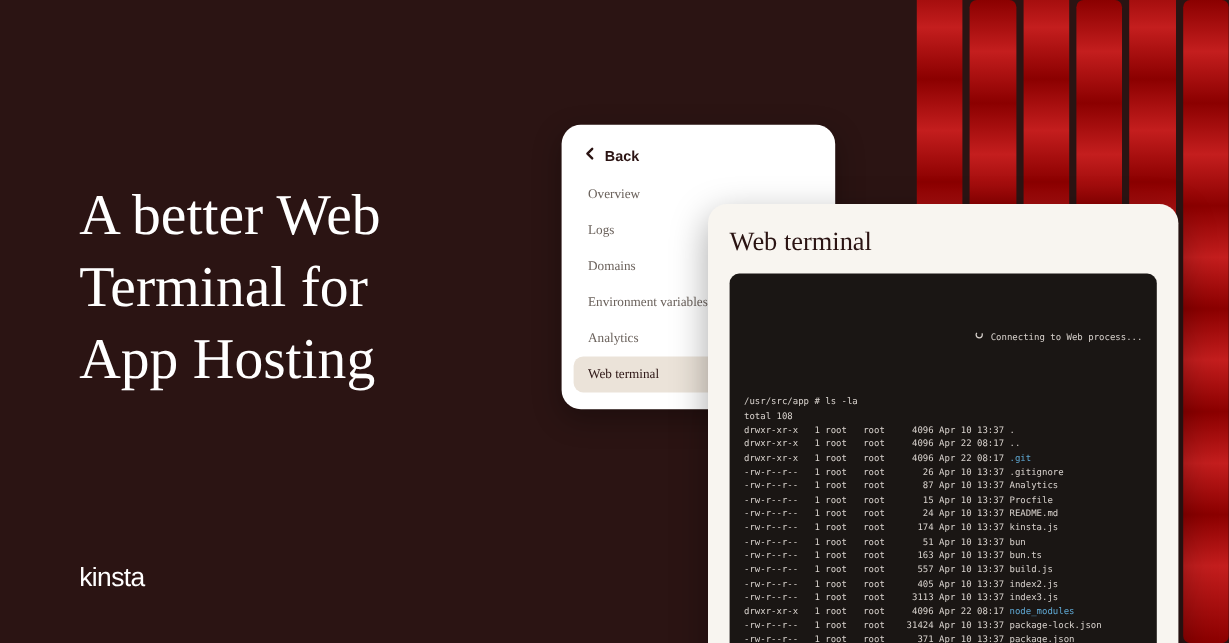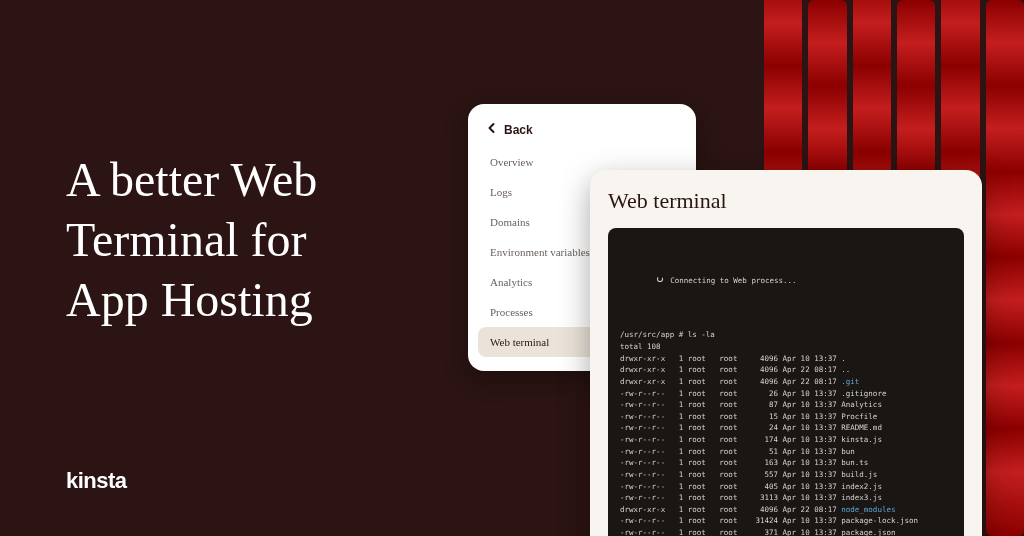--- a/index.html
+++ b/index.html
@@ -43,21 +43,21 @@
       line-height: 1.25;
       font-family: Georgia, "Times New Roman", serif;
       z-index: 1;
     }
     .logo {
       position: absolute;
       left: 66px;
       bottom: 42px;
       color: #fff;
       font-size: 22px;
-      font-weight: 700;
+      font-weight: 400;
       letter-spacing: -0.5px;
       z-index: 1;
     }
     .sidebar-card {
       position: absolute;
       left: 468px;
       top: 104px;
       width: 228px;
       background: #ffffff;
       border-radius: 16px;
@@ -115,20 +115,21 @@
       line-height: 1.55;
       white-space: pre;
       overflow: hidden;
     }
     .term-status {
       display: flex;
       align-items: center;
       gap: 6px;
       margin-bottom: 8px;
       color: #d8d2cd;
+      justify-content: flex-end;
     }
     .term-status svg { width: 8px; height: 8px; flex-shrink:0; }
     .c-blue { color: #5fa8d3; }
     .c-dim { color: #d8d2cd; }
   </style>
 </head>
 <body>
 
 <div class="bg-stripes">
   <div class="stripe"></div>
@@ -151,21 +152,20 @@
         </svg>
     </span>
     <span>Back</span>
   </div>
   <div id="nav-list">
       <div class="nav-item">Overview</div>
       <div class="nav-item">Logs</div>
       <div class="nav-item">Domains</div>
       <div class="nav-item">Environment variables</div>
       <div class="nav-item">Analytics</div>
-      <div class="nav-item">Processes</div>
       <div class="nav-item active">Web terminal</div>
     </div>
 </div>
 
 <div class="terminal-card">
   <div class="terminal-title">Web terminal</div>
   <div class="terminal-window">
     <div class="term-status">
       <span>
         <svg viewBox="0 0 10 10">

